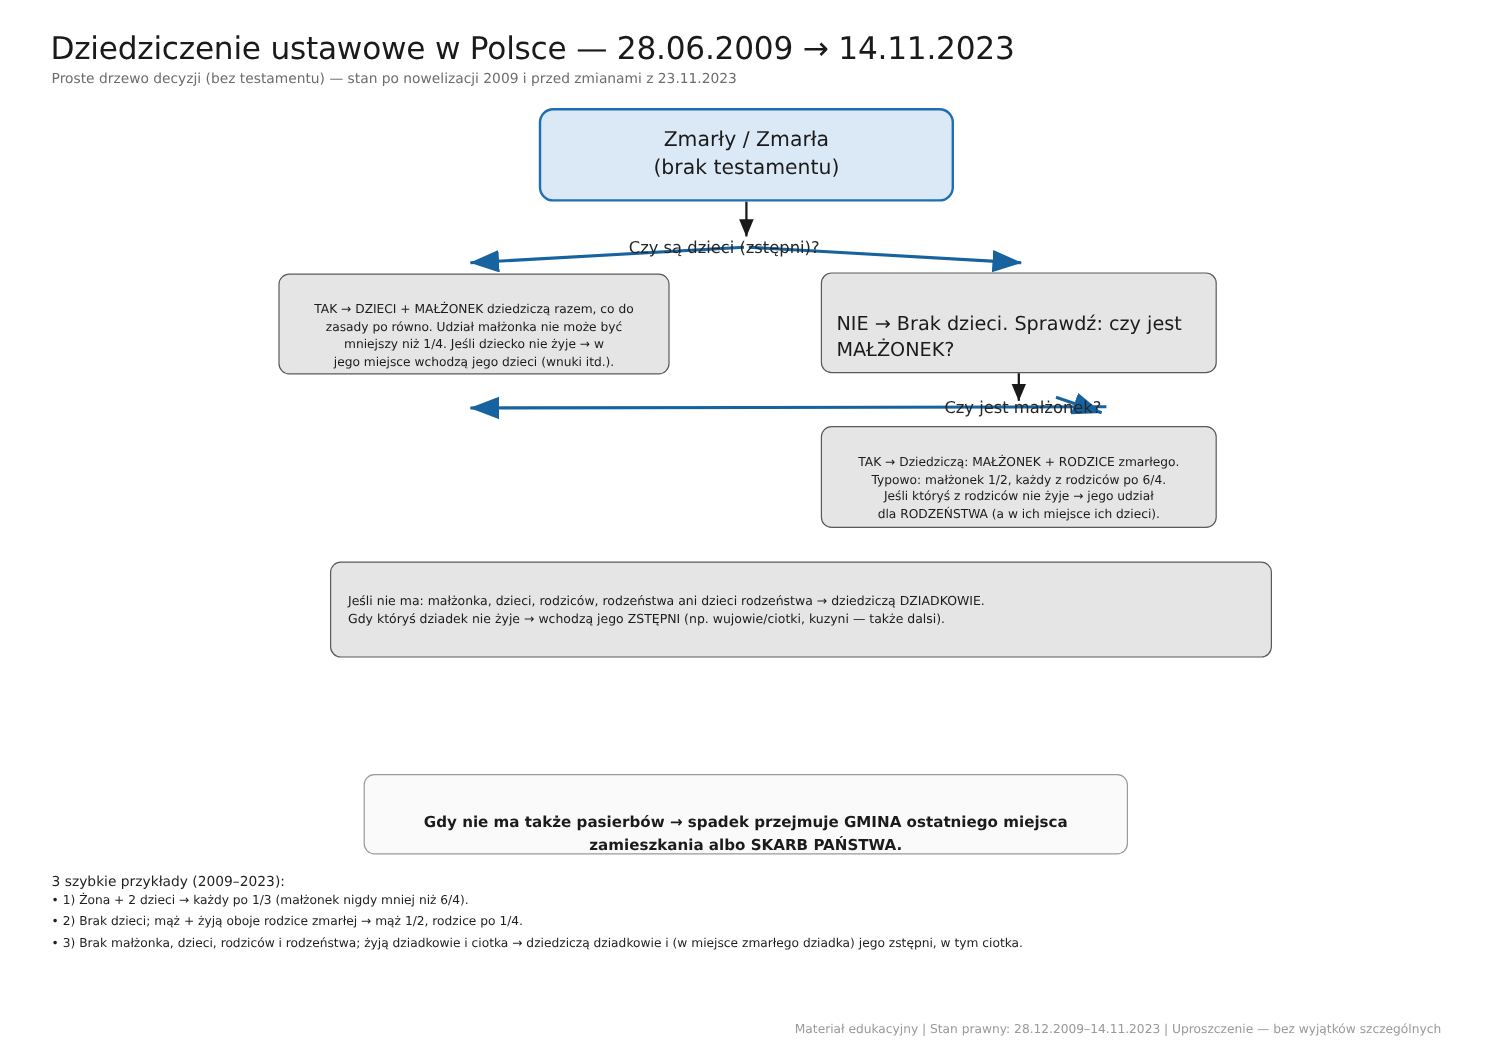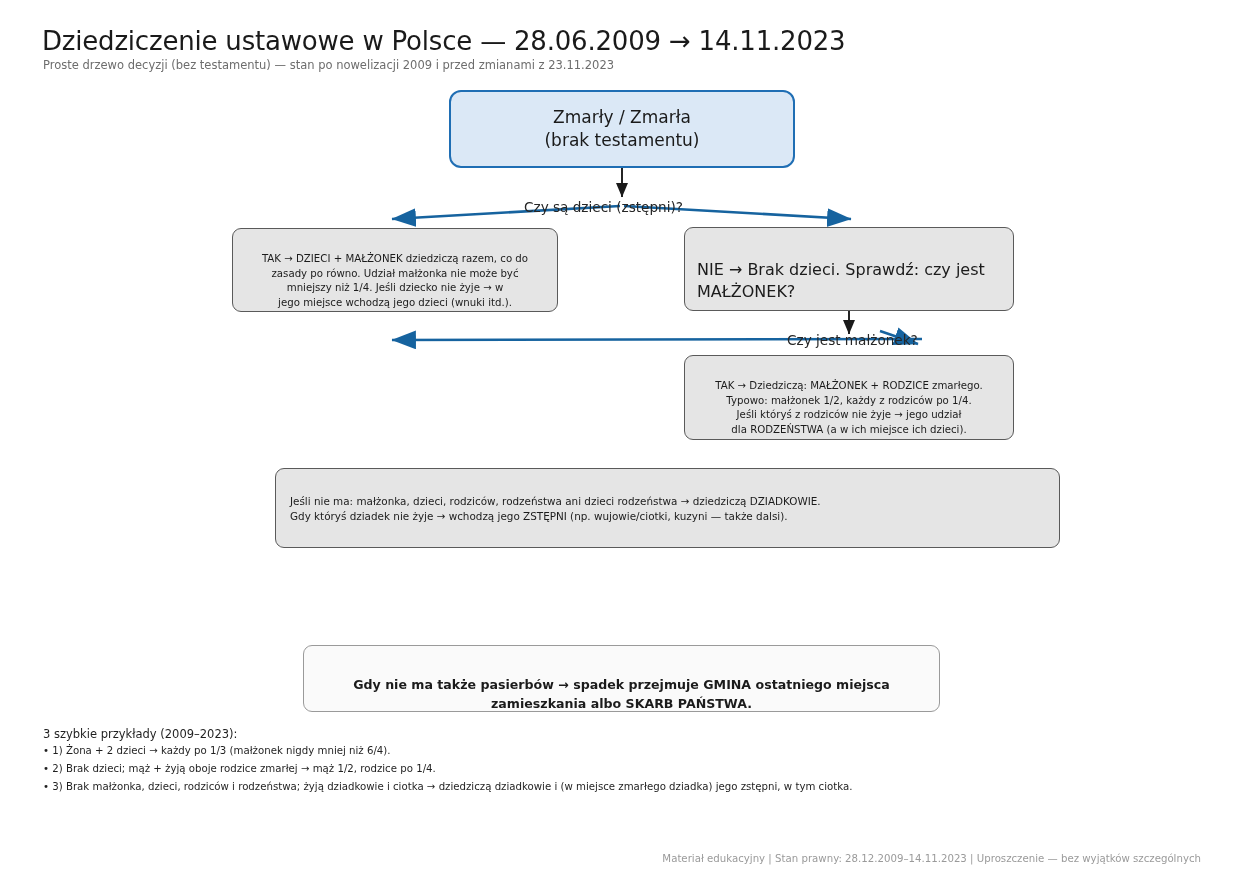--- a/index.html
+++ b/index.html
@@ -209,21 +209,21 @@
 
   <div class="node left-aligned" style="left:684px; top:227px; width:330px; height:84px; padding-top:8px; font-size:16px;">
     <span class="node-text">NIE → Brak dzieci. Sprawdź: czy jest MAŁŻONEK?</span>
   </div>
 
   <div class="edge-label" style="left:787px; top:332px;">Czy jest małżonek?</div>
 
 
   <div class="node" style="left:684px; top:355px; width:330px; height:85px; padding-top:9px;">
     <span class="node-text">TAK → Dziedziczą: MAŁŻONEK + RODZICE zmarłego.
-Typowo: małżonek 1/2, każdy z rodziców po 1/4.
+Typowo: małżonek 1/2, każdy z rodziców po 6/4.
 Jeśli któryś z rodziców nie żyje → jego udział
 dla RODZEŃSTWA (a w ich miejsce ich dzieci).</span>
   </div>
 
   <div class="node plain-lg" style="left:275px; top:468px; width:785px; height:80px; padding-top:10px;">
     <span class="node-text">Jeśli nie ma: małżonka, dzieci, rodziców, rodzeństwa ani dzieci rodzeństwa → dziedziczą DZIADKOWIE.
    Gdy któryś dziadek nie żyje → wchodzą jego ZSTĘPNI (np. wujowie/ciotki, kuzyni — także dalsi).</span>
   </div>
 
 

